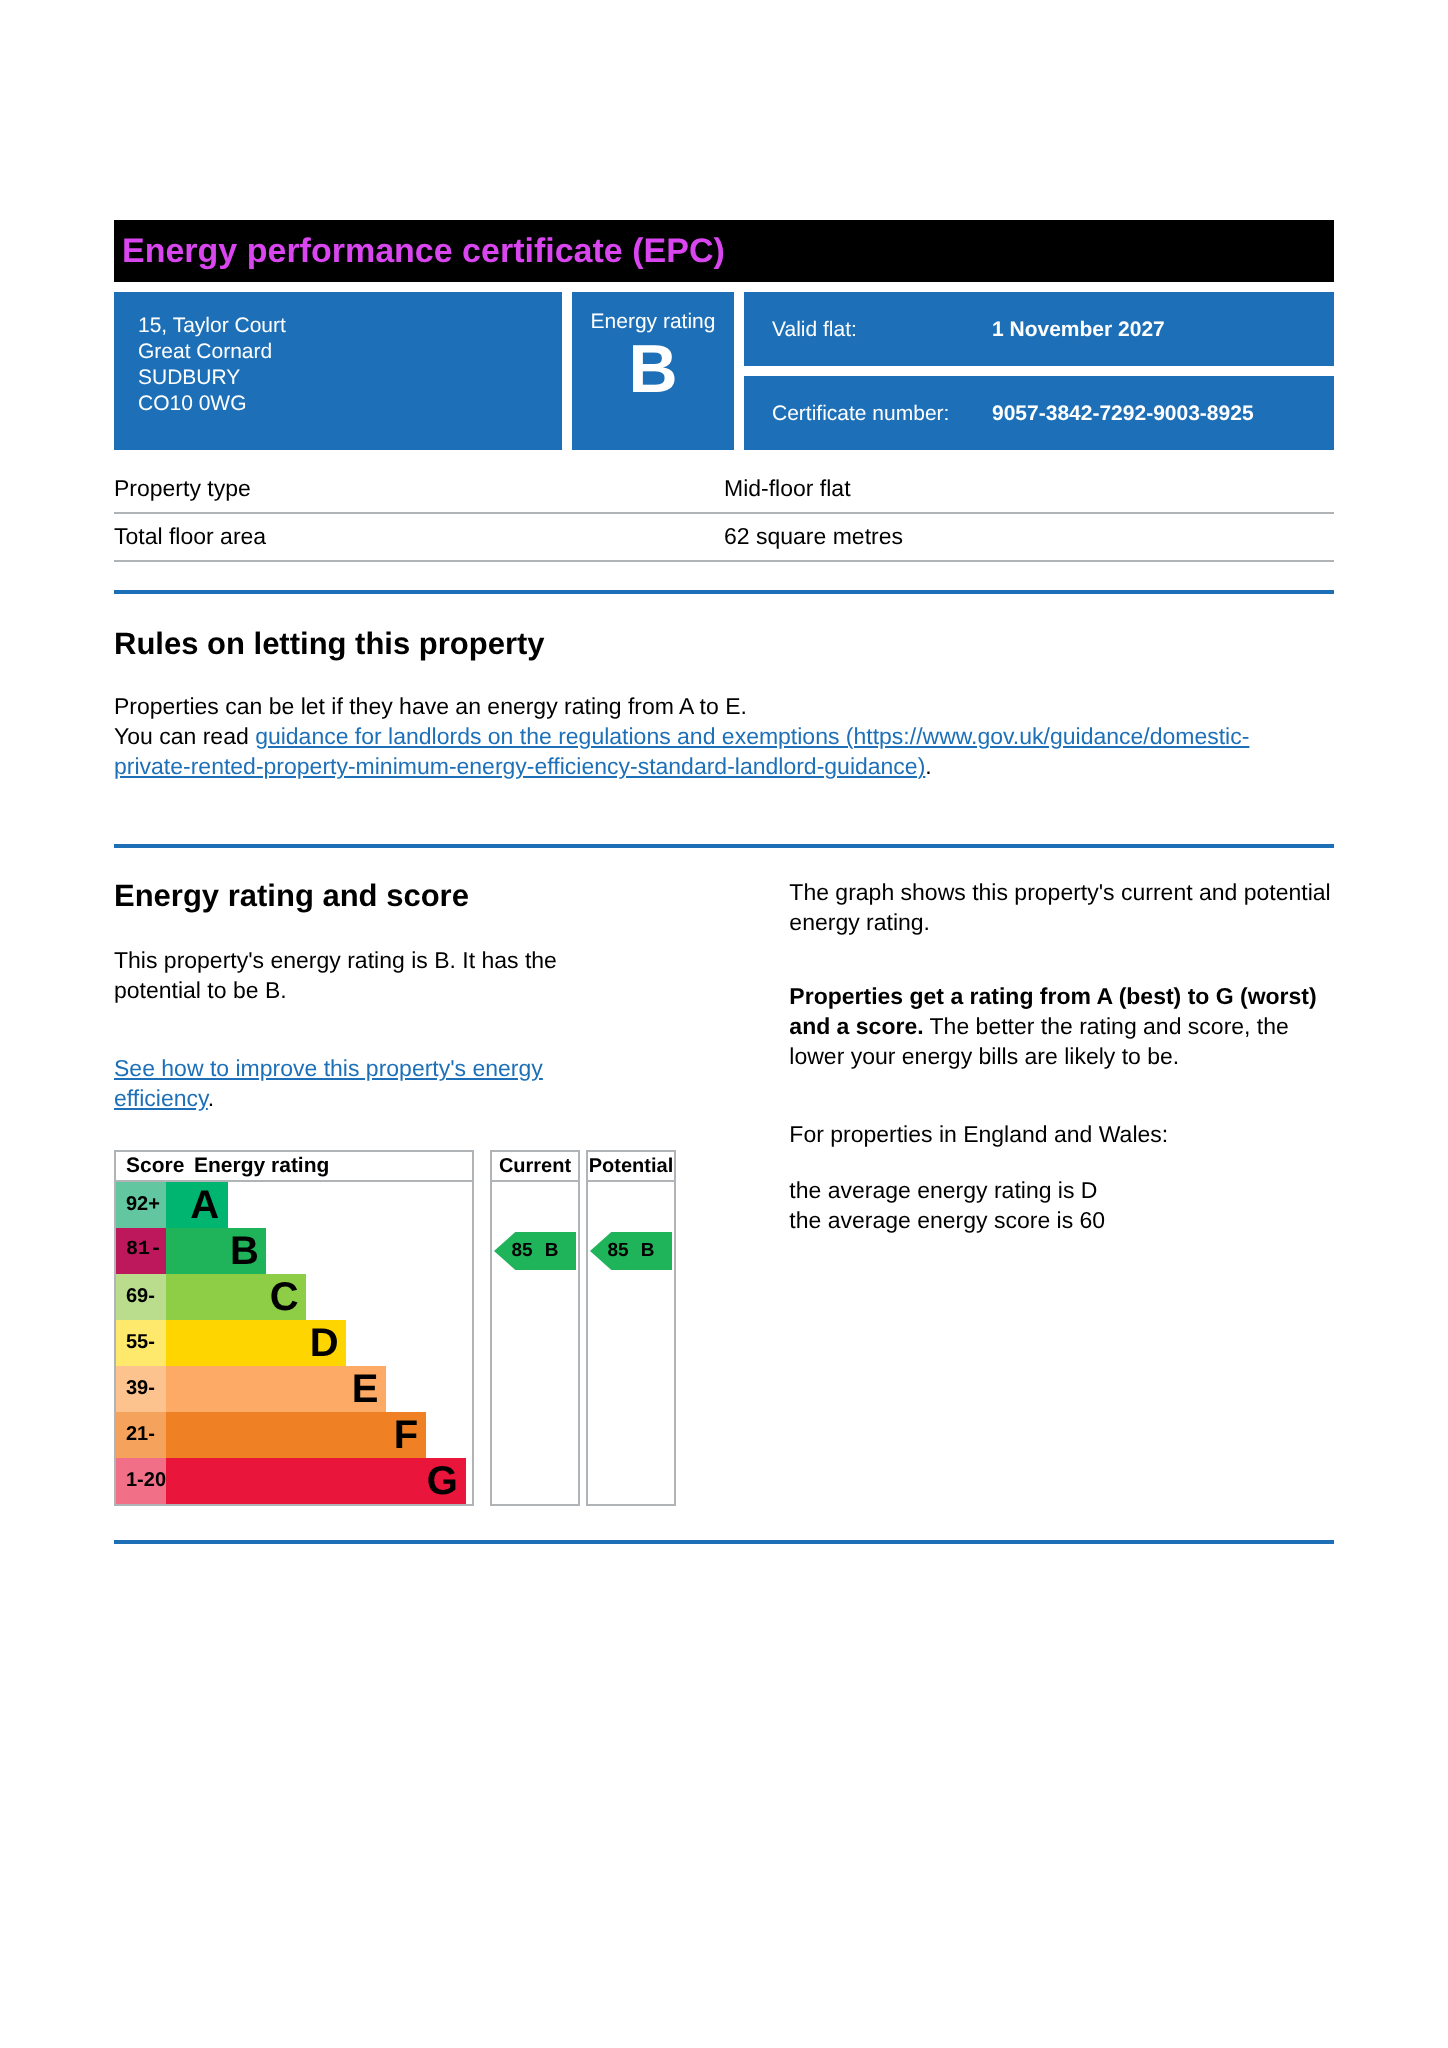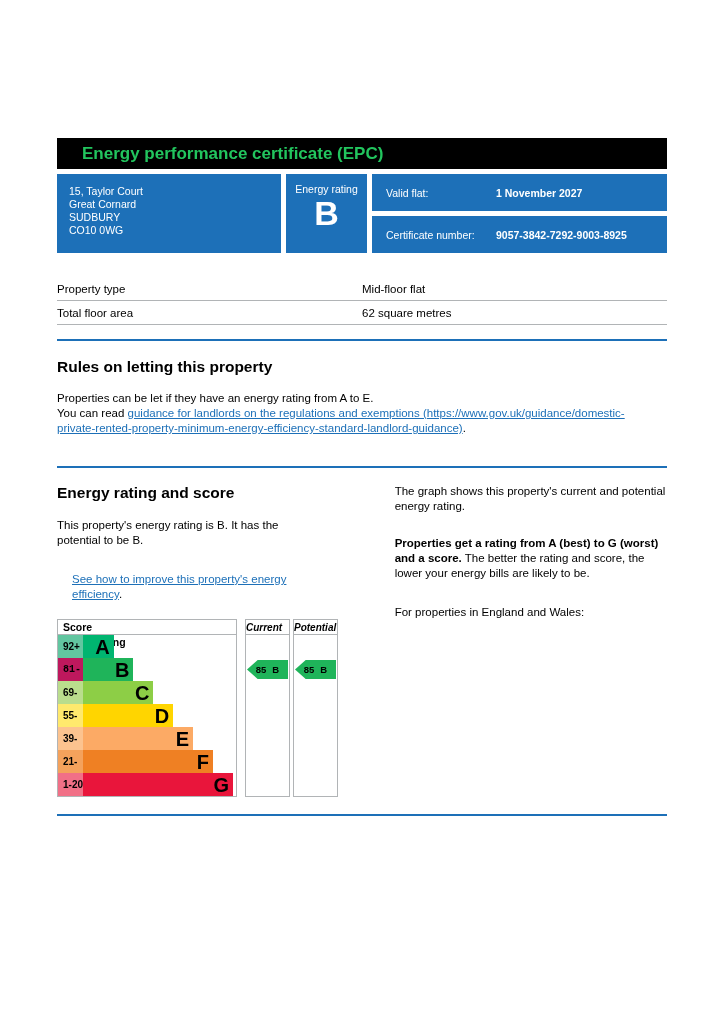--- a/index.html
+++ b/index.html
@@ -1,38 +1,38 @@
 <!DOCTYPE html>
 <html><head>
 <meta charset="utf-8">
 <style>
   * { margin:0; padding:0; box-sizing:border-box; }
   html,body { width:724px; height:1024px; background:#fff; overflow:hidden;
     font-family:"Liberation Sans", sans-serif; color:#000; }
   .page { position:absolute; left:57px; top:110px; width:610px; }
 
   
-  .banner { background:#000; color:#22c55e; height:31px; line-height:31px;
-    font-size:17px; font-weight:bold; padding-left:25px;margin-top:28px; }
+  .banner { background:#000; color:#d946ef; height:31px; line-height:31px;
+    font-size:17px; font-weight:bold; padding-left:4px; }
 
   
   .summary { margin-top:5px; display:grid; grid-template-columns:224px 81px 1fr;
     gap:5px; height:79px; }
   .blue { background:#1d70b8; color:#fff; }
   .addr { padding:11px 12px; font-size:10.5px; line-height:13px; }
   .rating-cell { text-align:center; padding-top:9px; }
   .rating-cell .lbl { font-size:10.5px; display:block; }
   .rating-cell .big { font-size:34px; font-weight:bold; line-height:36px; display:block; }
   .details { display:grid; grid-template-rows:1fr 1fr; gap:5px; }
   .detail-row { display:flex; align-items:center; padding-left:14px; font-size:10.5px; }
   .detail-row .dl { width:110px; }
   .detail-row .dv { font-weight:bold; }
 
   
-  .prop-table { margin-top:24px; }
+  .prop-table { margin-top:8px; }
   .prop-row { display:flex; font-size:11.5px; padding:6px 0 5px;
     border-bottom:1px solid #b1b4b6; }
   .prop-row .pl { width:305px; }
 
   .rule { height:2px; background:#1d70b8; }
   .r1 { margin-top:14px; }
   .r2 { margin-top:30px; }
   .r3 { margin-top:16px; }
 
   h2 { font-size:15.5px; font-weight:bold; }
@@ -40,43 +40,43 @@
   p, .para { font-size:11.5px; line-height:15px; }
   .rules .p1 { margin-top:15px; }
   .rules .p2 { width:600px; }
   a { color:#1d70b8; text-decoration:underline; }
 
   
   .cols { margin-top:16px; display:flex; }
   .col-left { width:302px; }
   .col-right { margin-left:45px; width:281px; }
   .col-left .p1 { margin-top:16px; width:260px; }
-  .col-left .plink { margin-top:24px; width:250px;margin-left:15px; }
+  .col-left .plink { margin-top:24px; width:250px; }
   .col-right .p2 { margin-top:22px; }
   .col-right .p3 { margin-top:24px; }
   .col-right .p4 { margin-top:13px; }
   b { font-weight:bold; }
 
   
   .chart { position:relative; margin-top:17px; width:281px; height:179px; }
   .ch-main { position:absolute; left:0; top:0; width:180px; border:1px solid #b1b4b6; }
   .ch-head { height:15px; line-height:15px; border-bottom:1px solid #b1b4b6;
-    display:flex; font-weight:bold; font-size:10.5px;flex-direction:column; }
+    display:flex; font-weight:bold; font-size:10.5px; }
   .ch-score-h { width:39px; padding-left:5px; }
   .band-row { display:flex; height:23px; }
   .band-score { width:25px; font-size:10px; font-weight:bold; line-height:23px;
     padding-left:5px; }
   .band-bar-wrap { flex:1; position:relative; }
   .band-bar { position:absolute; left:0; top:0; bottom:0; display:flex;
     align-items:center; justify-content:flex-end; padding-right:4px; }
   .band-letter { font-size:20px; font-weight:bold; line-height:1; }
   .ch-col { position:absolute; top:0; width:45px; height:178px;
     border:1px solid #b1b4b6; }
-  .ch-col .ch-head2 { height:15px; line-height:15px; 
-    font-weight:bold; font-size:10px; border-bottom:1px solid #b1b4b6;font-style:italic; }
+  .ch-col .ch-head2 { height:15px; line-height:15px; text-align:center;
+    font-weight:bold; font-size:10px; border-bottom:1px solid #b1b4b6; }
   .ch-body { position:relative; height:161px; }
   .arrow { position:absolute; left:1px; right:1px; height:19px; display:flex;
     align-items:center; justify-content:center; gap:6px; color:#000;
     clip-path:polygon(26% 0, 100% 0, 100% 100%, 26% 100%, 0 50%);
     font-size:9.5px; font-weight:bold; }
 </style>
 </head>
 <body>
 
 <div class="page">
@@ -216,18 +216,22 @@
               </div>
             </div>
         </div>
       </div>
     </div>
 
     <div class="col-right">
       <p>The graph shows this property's current and potential energy rating.</p>
       <p class="p2"><b>Properties get a rating from A (best) to G (worst) and a score.</b><span> The better the rating and score, the lower your energy bills are likely to be.</span></p>
       <p class="p3">For properties in England and Wales:</p>
+      <p class="p4">
+        <span>the average energy rating is D</span><br>
+        <span>the average energy score is 60</span>
+      </p>
     </div>
   </div>
 
   <div class="rule r3"></div>
 
 </div>
 
 </body></html>

